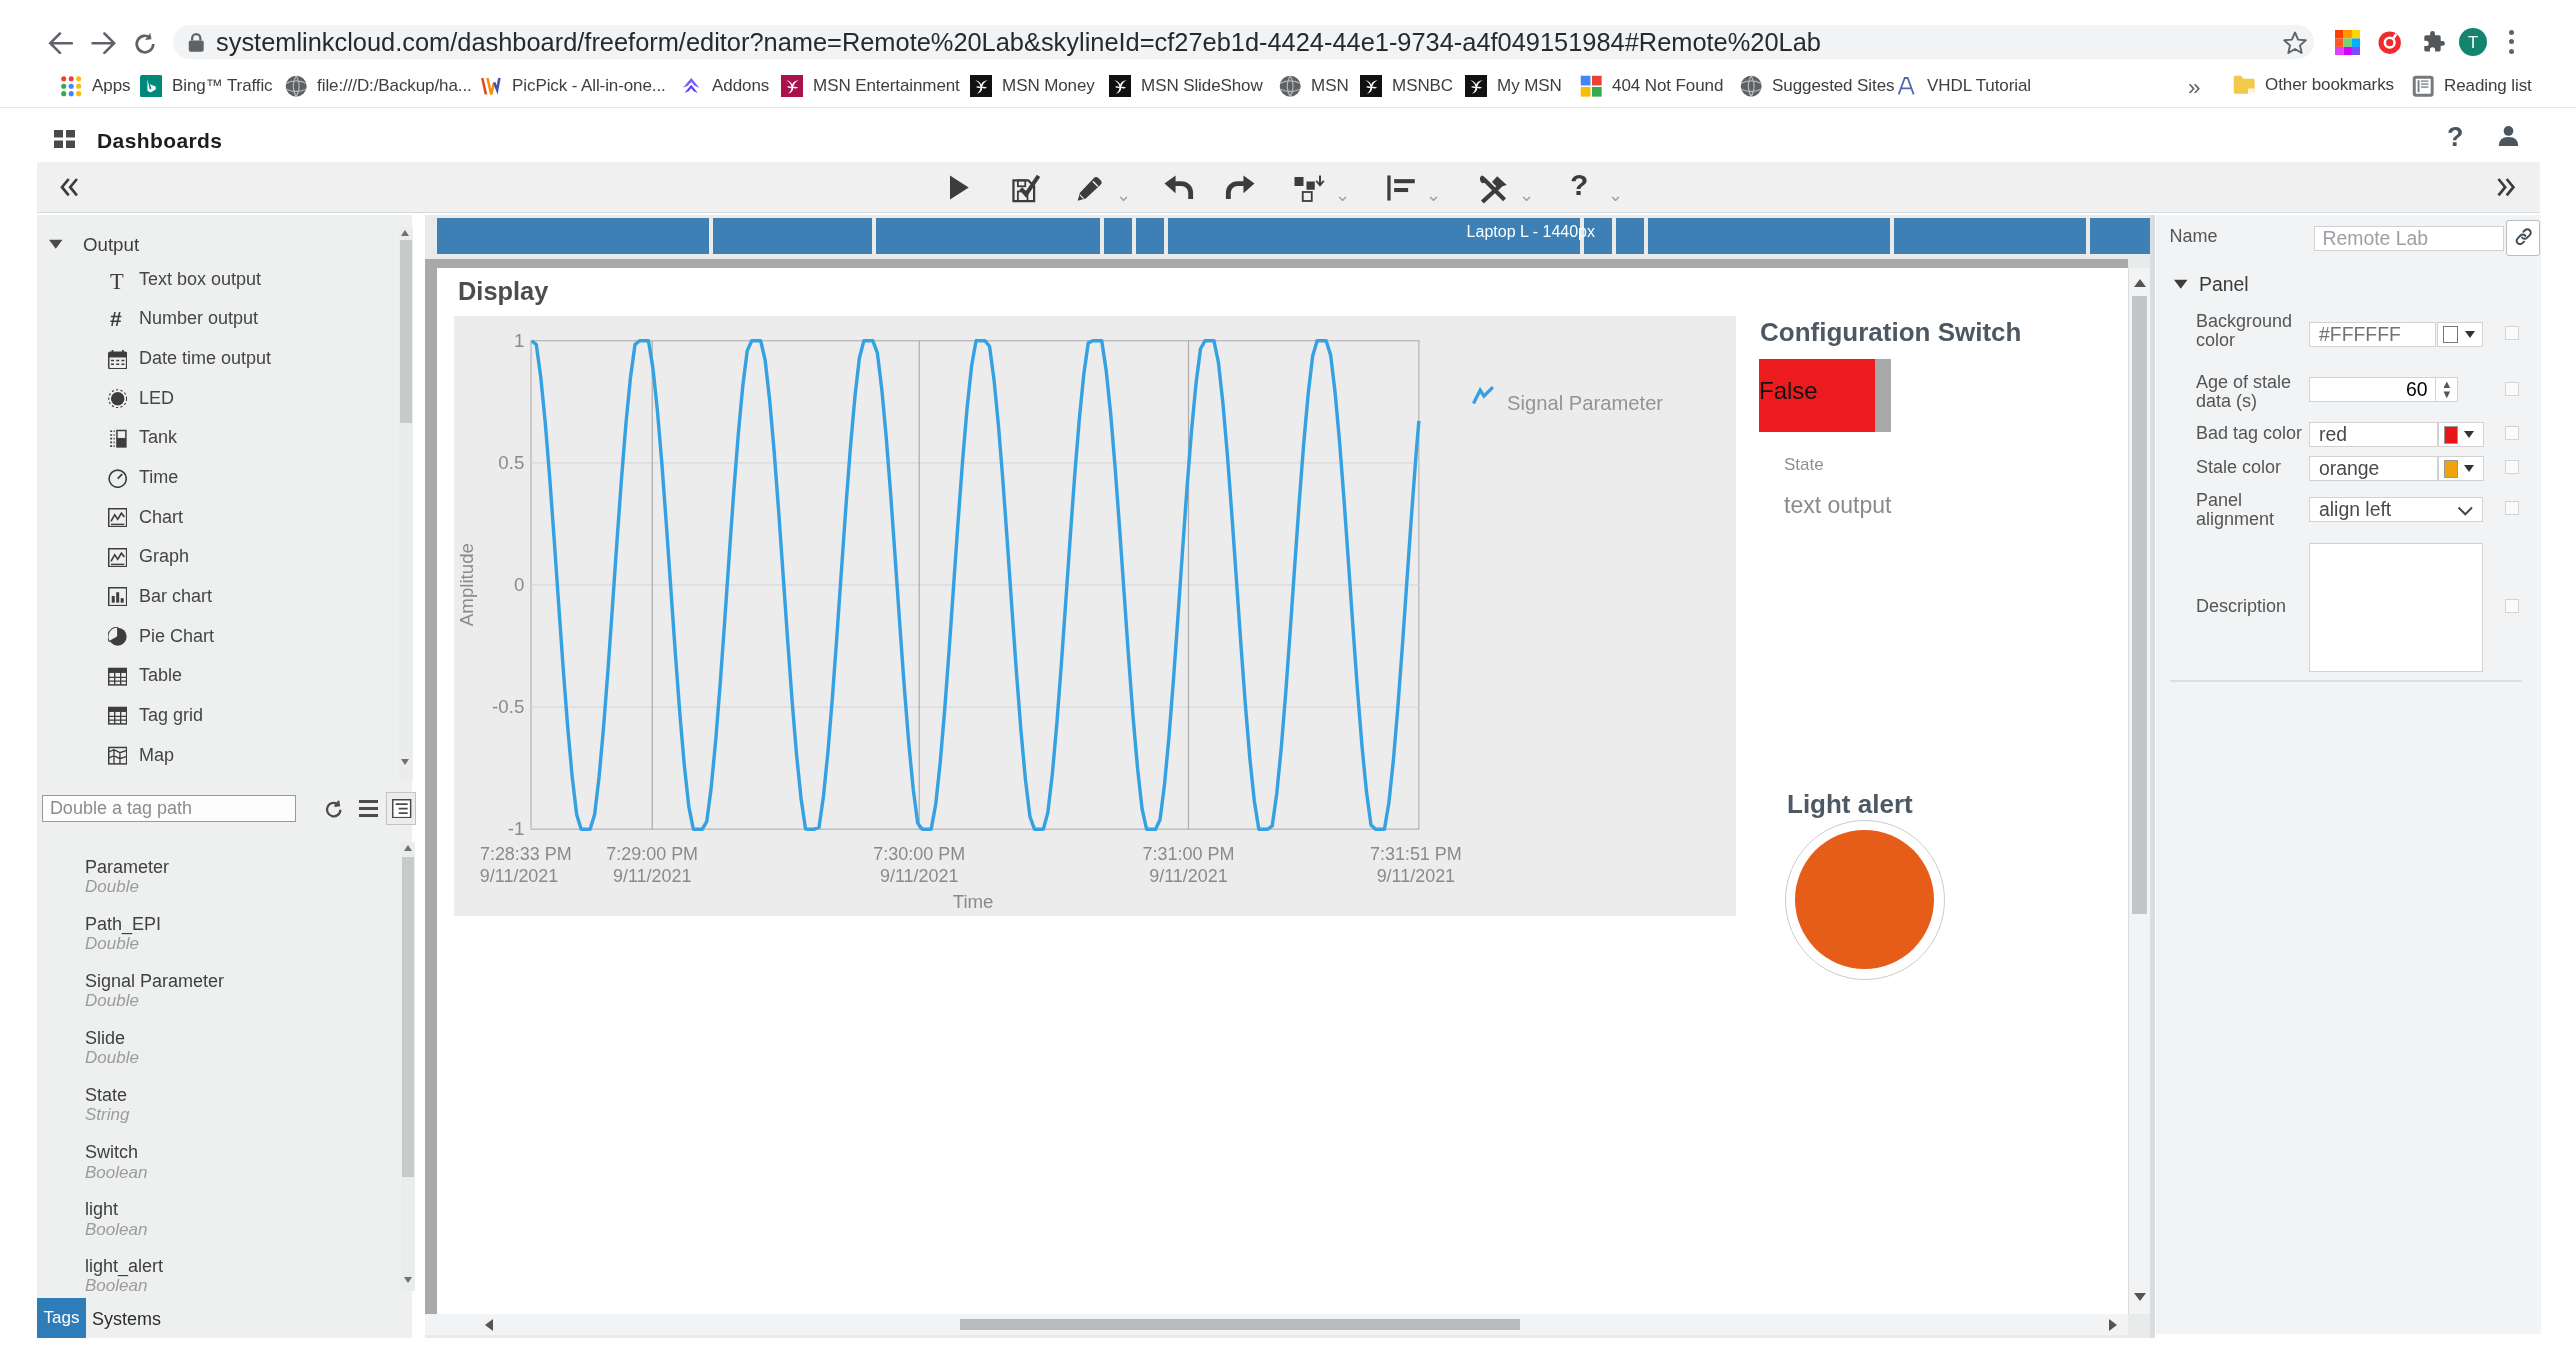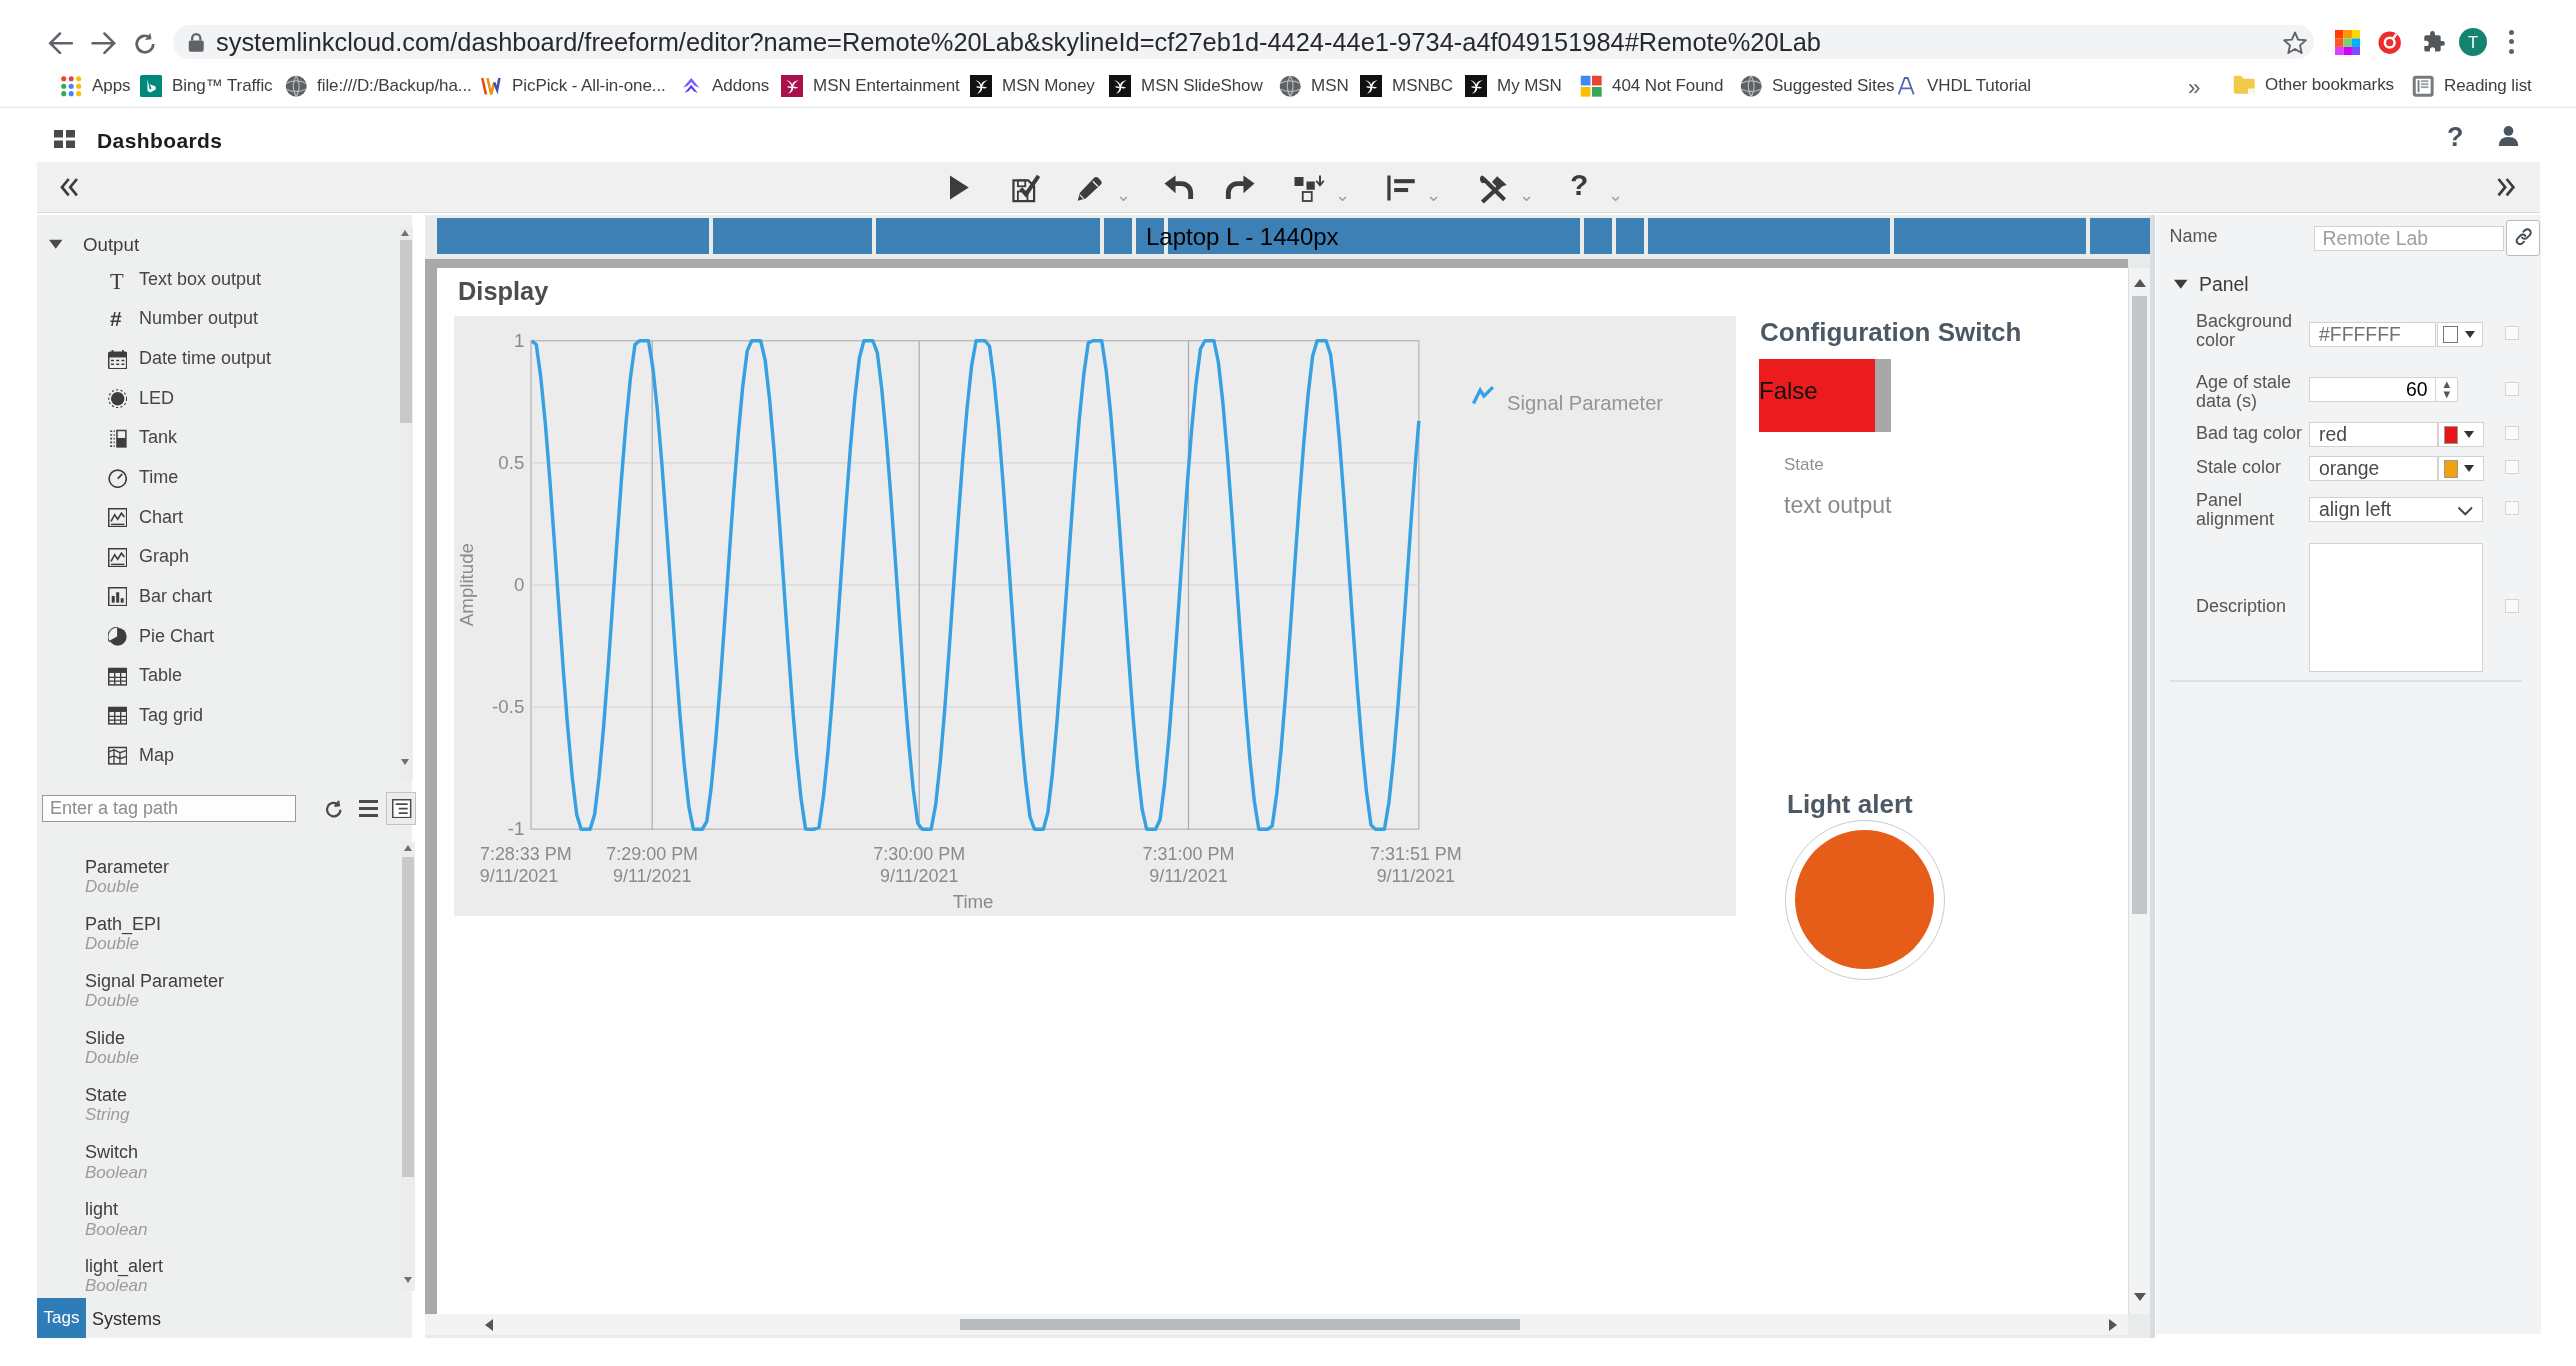--- a/index.html
+++ b/index.html
@@ -28,21 +28,21 @@
 .tagname{position:absolute;left:48px;font-size:18px;color:#3f3f3f;}
 .tagtype{position:absolute;left:48px;font-size:17px;color:#9b9b9b;font-style:italic;}
 
 .sbtrack{position:absolute;background:#ebecec;}
 .sbthumb{position:absolute;background:#c7c9ca;}
 .arr{position:absolute;width:0;height:0;}
 
 #canvas{position:absolute;left:425px;top:215px;width:1726px;height:1123px;background:#e9eaea;}
 #ruler{position:absolute;left:12px;top:3px;width:1714px;height:36px;background:#3c80b6;}
 .rgap{position:absolute;top:0;width:3.7px;height:36px;background:#e9eaea;}
-#rlabel{position:absolute;left:709px;top:5.2px;width:449px;text-align:left;font-size:24px;color:#000000;}
+#rlabel{position:absolute;left:709px;top:5.2px;width:449px;text-align:right;font-size:16px;color:#ffffff;}
 #grayband{position:absolute;left:0;top:44px;width:1703px;height:9px;background:#a9a9a9;}
 #graystrip{position:absolute;left:0;top:44px;width:12px;height:1055px;background:#a9a9a9;}
 #page{position:absolute;left:12px;top:53px;width:1691px;height:1046px;background:#fff;}
 #disp{position:absolute;left:21px;top:9px;font-size:25.4px;font-weight:bold;color:#4d4d4d;}
 #chartpanel{position:absolute;left:17px;top:48px;width:1282px;height:600px;background:#ececec;}
 #cswh{position:absolute;left:1323px;top:49px;font-size:26px;font-weight:bold;color:#4c5964;}
 #redbtn{position:absolute;left:1322px;top:91px;width:116px;height:73px;background:#ec1b1e;}
 #redrail{position:absolute;left:1438px;top:91px;width:15.7px;height:73px;background:#a8a8a8;}
 #redtxt{position:absolute;left:1322px;top:109px;width:116px;font-size:24px;color:#111;}
 #statel{position:absolute;left:1347px;top:187px;font-size:17px;color:#8f8f8f;}
@@ -370,21 +370,21 @@
   <svg class="treeic" style="top:531px" width="19.4" height="19.4" viewBox="0 0 26 26">
         <rect x="1" y="2" width="24" height="22" fill="none" stroke="#3d3d3d" stroke-width="2"></rect>
         <path d="M1 8 L8 5 L16 9 L25 6 M8 5 L8 24 M16 9 L16 24 M1 16 L8 13 L16 17 L25 14" stroke="#3d3d3d" stroke-width="1.8" fill="none"></path>
       </svg>
 
   <div class="sbtrack" style="left:362px;top:12px;width:13.5px;height:553px;"></div>
   <div class="arr" style="left:364px;top:15px;border-left:4.5px solid transparent;border-right:4.5px solid transparent;border-bottom:6.7px solid #707070;"></div>
   <div class="sbthumb" style="left:363px;top:25.4px;width:12px;height:183px;"></div>
   <div class="arr" style="left:364px;top:544px;border-left:4.5px solid transparent;border-right:4.5px solid transparent;border-top:6.7px solid #707070;"></div>
 
-  <div class="abs" style="left:5.2px;top:580px;width:254px;height:27px;background:#fdfdfd;border:1.5px solid #9a9a9a;font-size:18px;color:#8c8c8c;line-height:24px;padding-left:6.7px;">Enter a tag path</div>
+  <div class="abs" style="left:5.2px;top:580px;width:254px;height:27px;background:#fdfdfd;border:1.5px solid #9a9a9a;font-size:18px;color:#8c8c8c;line-height:24px;padding-left:6.7px;">Double a tag path</div>
   <svg class="abs" style="left:287px;top:585px" width="19.4" height="19.4" viewBox="0 0 26 26">
         <path d="M22 13 a9 9 0 1 1 -2.6 -6.4 M19 1 L20 7 L14 8" stroke="#4a4a4a" stroke-width="3" fill="none"></path>
       </svg>
   <div class="abs" style="left:322px;top:585px;width:19.4px;height:18px;">
         <div style="height:3.4px;background:#4a4a4a;margin-bottom:3.4px;"></div>
         <div style="height:3.4px;background:#4a4a4a;margin-bottom:3.4px;"></div>
         <div style="height:3.4px;background:#4a4a4a;"></div>
       </div>
   <div class="abs" style="left:349px;top:577px;width:30px;height:33px;background:#ececec;border:0.7px solid #c2c4c4;">
         <svg style="margin:6px 0 0 5.2px" width="19.4" height="19.4" viewBox="0 0 26 26">

